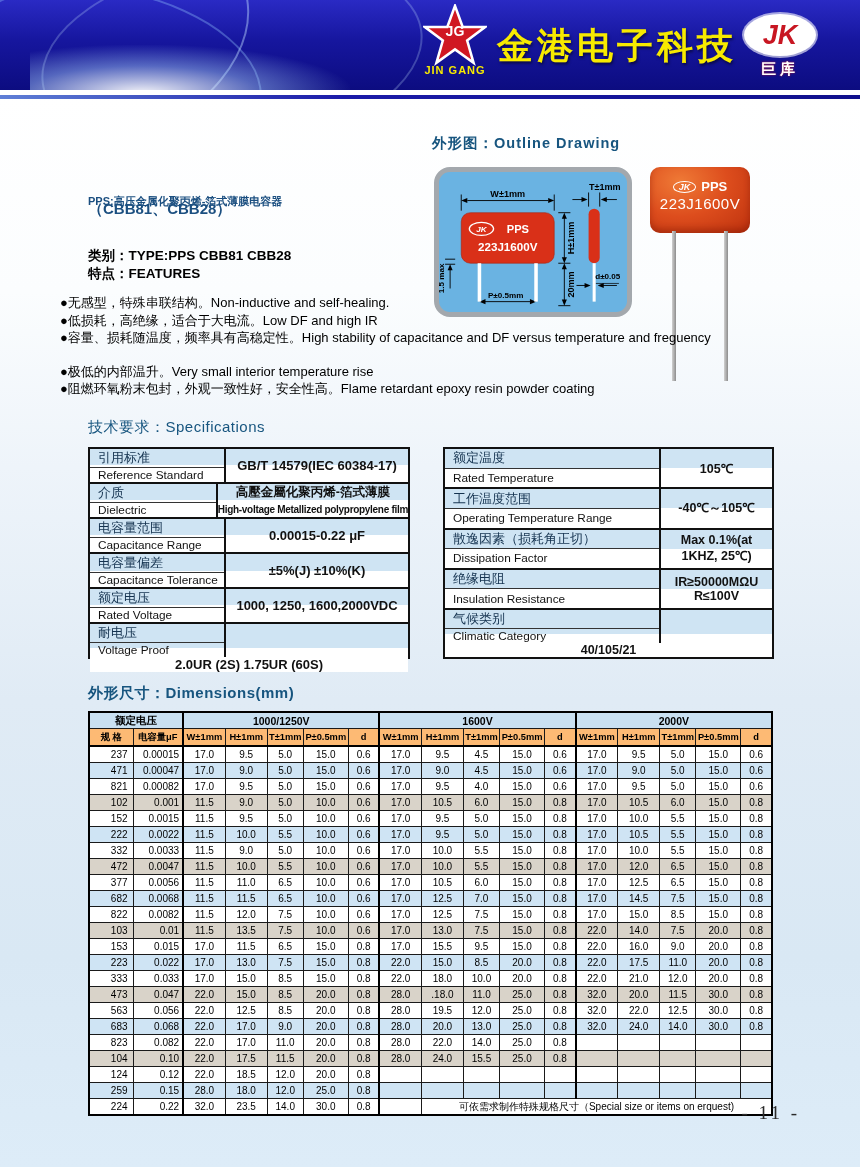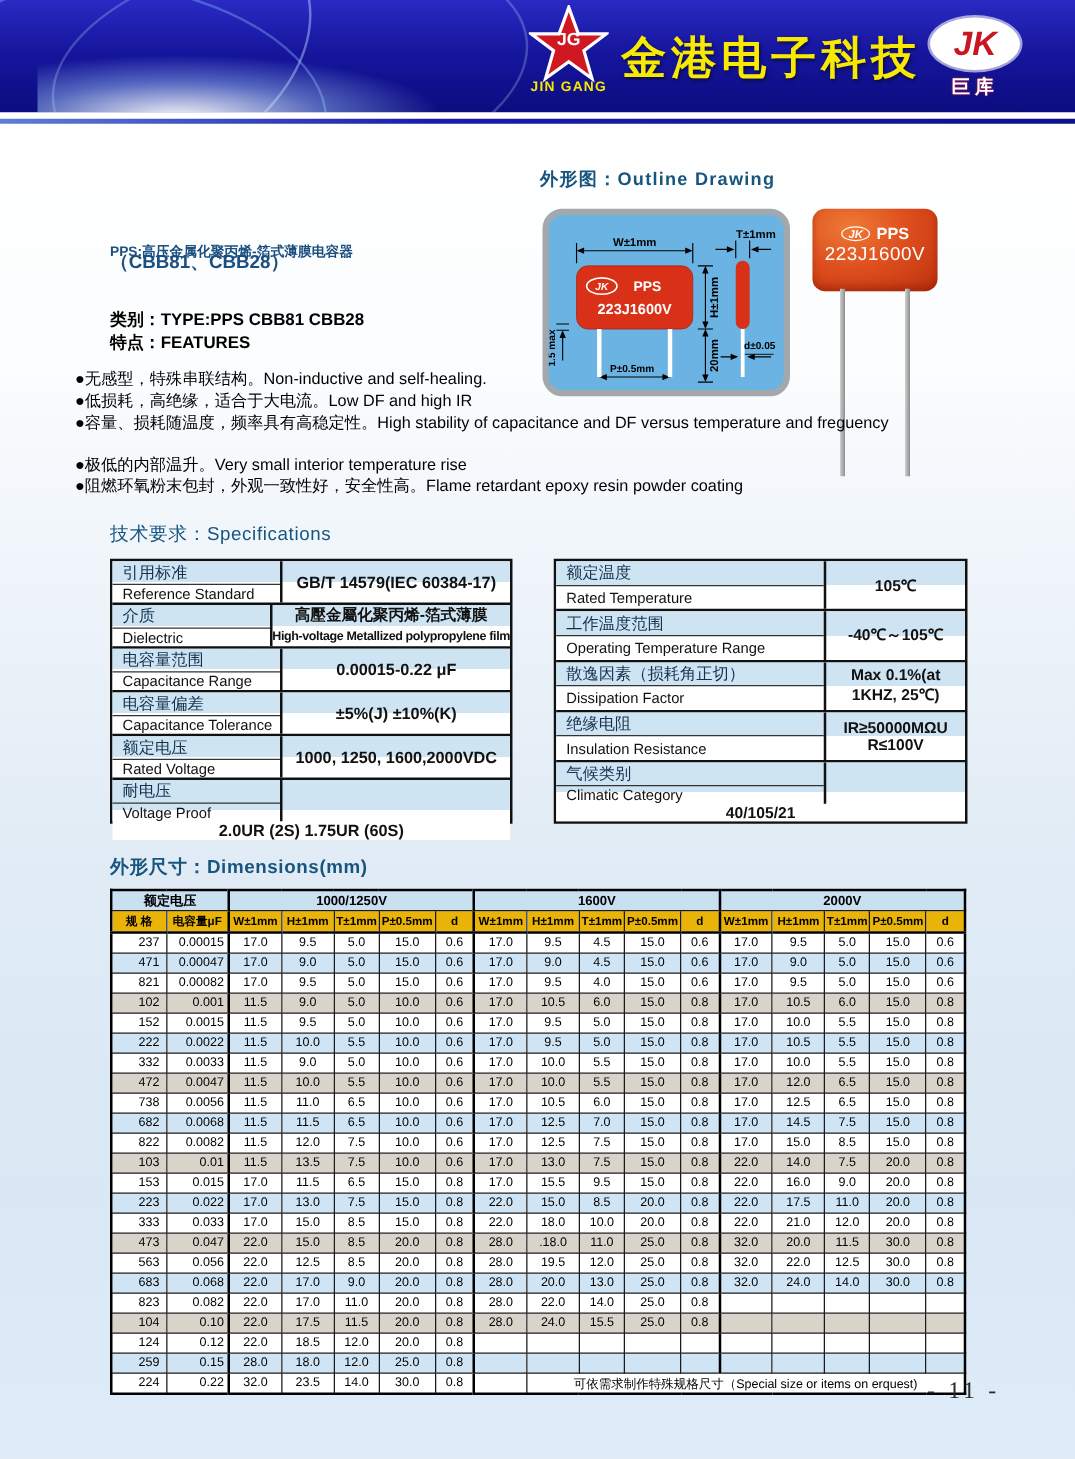--- a/index.html
+++ b/index.html
@@ -70,21 +70,21 @@
   .spec-value{flex:1;display:flex;align-items:center;justify-content:center;font-weight:bold;color:#111;text-align:center;}
   #spec-left .spec-value{font-size:13px;} #spec-right .spec-value{font-size:12.5px;}
   .spec-value.two-line{flex-direction:column;}
   .spec-val-zh{flex:1;display:flex;align-items:center;justify-content:center;font-size:12.5px;white-space:nowrap;}
   .spec-val-en{flex:1;display:flex;align-items:center;justify-content:center;font-size:10px;letter-spacing:-.3px;white-space:nowrap;}
   
   #dims-table{position:absolute;left:88px;top:711px;width:685px;border-collapse:collapse;table-layout:fixed;
     background:#fff;border:2px solid #000;}
   #dims-table th,#dims-table td{border:1px solid #1a1a1a;height:15px;padding:0;overflow:hidden;white-space:nowrap;}
   #dims-table th{background:#c9e0f1;font-weight:bold;font-size:10.5px;}
-  #dims-table tr.subhead th{font-size:9.3px;background:#eab308;border-bottom:2px solid #000;font-weight:bold;height:16px;}
+  #dims-table tr.subhead th{font-size:9.3px;background:#fdba74;border-bottom:2px solid #000;font-weight:bold;height:16px;}
   #dims-table td{font-size:10px;color:#000;}
   .cell-spec{text-align:right;padding-right:5px !important;}
   .cell-cap{text-align:right;padding-right:3px !important;margin-left:36px;}
   .cell-dim{text-align:center;}
   .group-start{border-left:2px solid #000 !important;}
   tr.r-blue td{background:#cfe4f4;} tr.r-gray td{background:#d9d3c9;} tr.r-white td{background:#fff;}
   .note-cell{text-align:center;font-size:10.5px;}
   
   .page-num{position:absolute;right:60px;top:1102px;font-family:"Liberation Serif",serif;
     font-size:19px;color:#2a2a2a;letter-spacing:3px;}
@@ -498,21 +498,21 @@
           <td class="cell-dim">5.5</td>
           <td class="cell-dim">15.0</td>
           <td class="cell-dim">0.8</td>
           <td class="cell-dim group-start">17.0</td>
           <td class="cell-dim">12.0</td>
           <td class="cell-dim">6.5</td>
           <td class="cell-dim">15.0</td>
           <td class="cell-dim">0.8</td>
         </tr>
         <tr class="r-white">
-          <td class="cell-spec">738</td>
+          <td class="cell-spec">377</td>
           <td class="cell-cap">0.0056</td>
           <td class="cell-dim group-start">11.5</td>
           <td class="cell-dim">11.0</td>
           <td class="cell-dim">6.5</td>
           <td class="cell-dim">10.0</td>
           <td class="cell-dim">0.6</td>
           <td class="cell-dim group-start">17.0</td>
           <td class="cell-dim">10.5</td>
           <td class="cell-dim">6.0</td>
           <td class="cell-dim">15.0</td>

